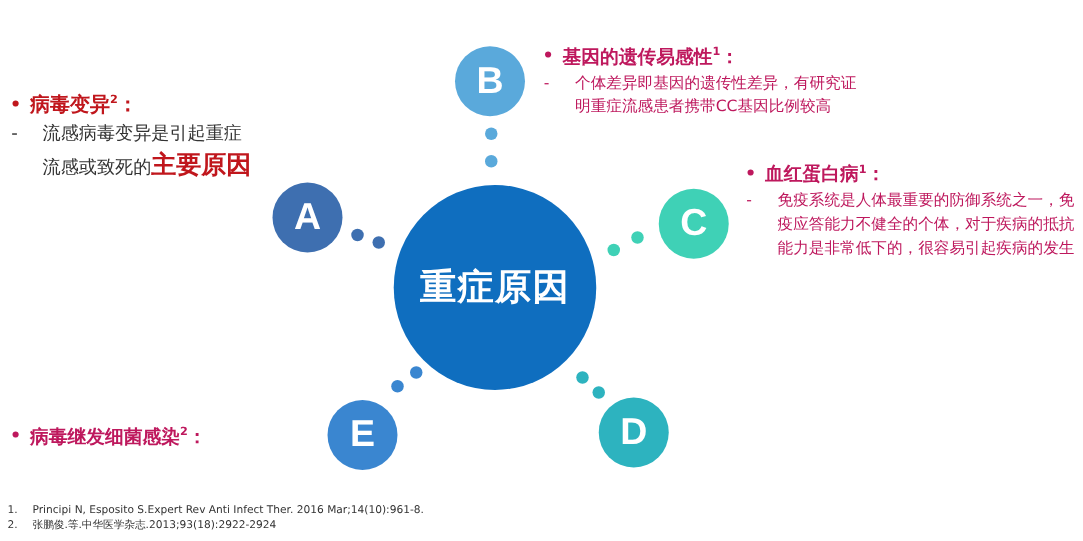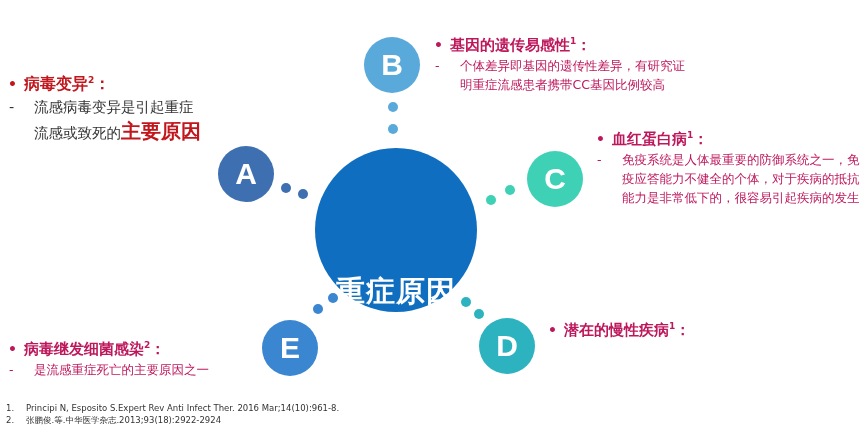--- a/index.html
+++ b/index.html
@@ -12,21 +12,21 @@
   .circle {
     position: absolute; border-radius: 50%;
     display: flex; align-items: center; justify-content: center;
     color: #fff; font-weight: bold;
     font-family: "Liberation Sans", "DejaVu Sans", sans-serif;
   }
   .node { width: 56px; height: 56px; font-size: 30px; }
   .dot { position: absolute; border-radius: 50%; width: 10px; height: 10px; }
   .center {
     width: 162px; height: 164px; left: 315px; top: 148px;
-    background: #0f6ebf; font-size: 29px; letter-spacing: 1px; align-items: flex-end;
+    background: #0f6ebf; font-size: 29px; letter-spacing: 1px;
   }
   .block { position: absolute; font-size: 12.5px; line-height: 19px; }
   .block .title { font-weight: bold; font-size: 15px; line-height: 22px; color: #be185d; position: relative; padding-left: 18px; }
   .block .title::before { content: "•"; position: absolute; left: 2px; top: 0; font-size: 14px; }
   .block .title sup { font-size: 9px; vertical-align: super; line-height: 0; }
   .block .desc { position: relative; padding-left: 28px; color: #be185d; }
   .block .desc::before { content: "-"; position: absolute; left: 3px; top: 0; }
   .block.red .title { color: #c0161c; font-size: 16px; }
   .block.red .desc { font-size: 14.5px; line-height: 24px; color: #333; }
   .block.red .desc .em { color: #c0161c; font-weight: bold; font-size: 20px; }
@@ -81,26 +81,24 @@
   <div class="title"><span>基因的遗传易感性</span><sup>1</sup><span>：</span></div>
   <div class="desc">个体差异即基因的遗传性差异，有研究证明重症流感患者携带CC基因比例较高</div>
 </div>
 
 <div class="block" style="left:594px;top:128px;width:272px;">
   <div class="title"><span>血红蛋白病</span><sup>1</sup><span>：</span></div>
   <div class="desc">免疫系统是人体最重要的防御系统之一，免疫应答能力不健全的个体，对于疾病的抵抗能力是非常低下的，很容易引起疾病的发生</div>
 </div>
 
 <div class="block" style="left:546px;top:319px;width:290px;">
-  <div class="title"><span>潜在的慢性疾病</span><sup>1</sup><span>：</span></div>
 </div>
 
 <div class="block" style="left:6px;top:338px;width:240px;">
   <div class="title"><span>病毒继发细菌感染</span><sup>2</sup><span>：</span></div>
-  <div class="desc">是流感重症死亡的主要原因之一</div>
 </div>
 
 <div class="refs">
   <div class="ref">
     <span class="num">1.</span>
       <span>Principi N, Esposito S.Expert Rev Anti Infect Ther. 2016 Mar;14(10):961-8.</span>
   </div>
   <div class="ref">
     <span class="num">2.</span>
       <span>张鹏俊.等.中华医学杂志.2013;93(18):2922-2924</span>

